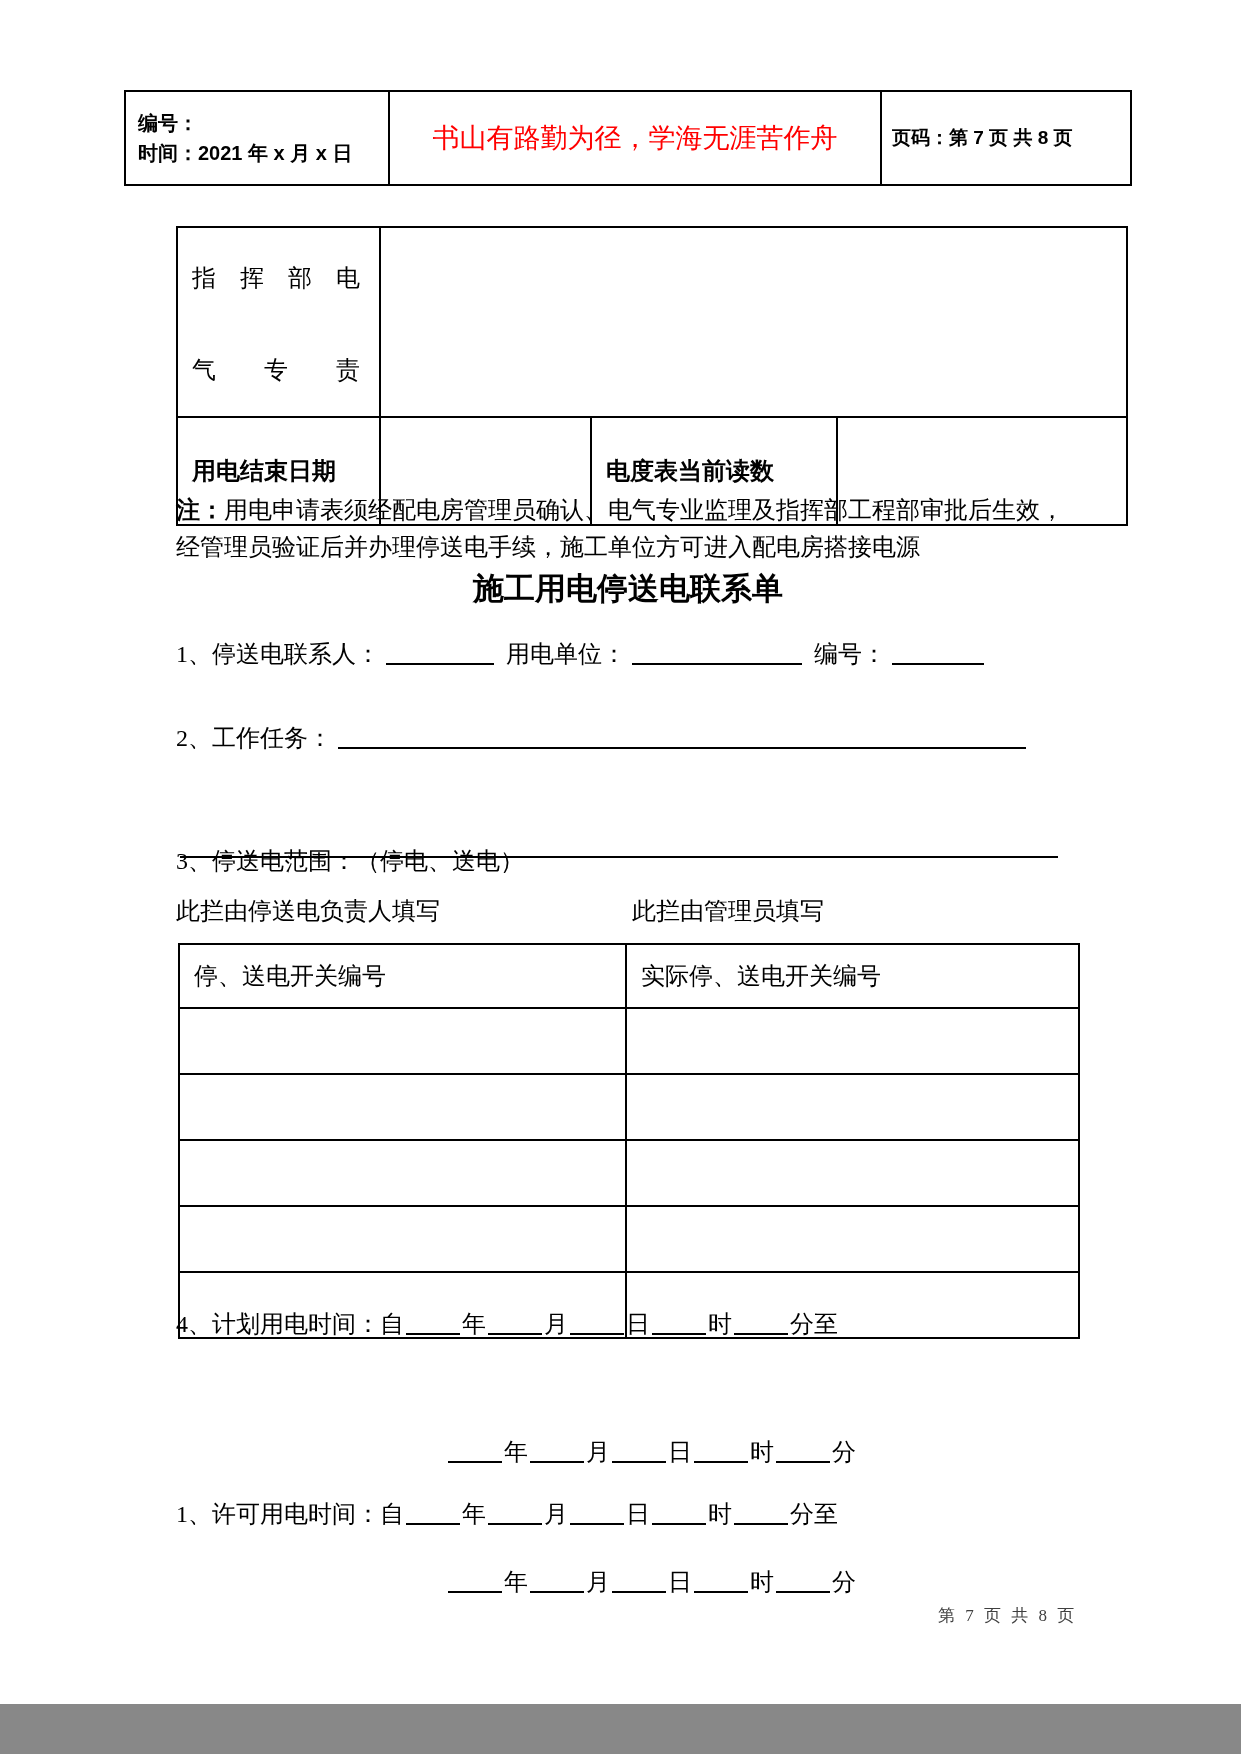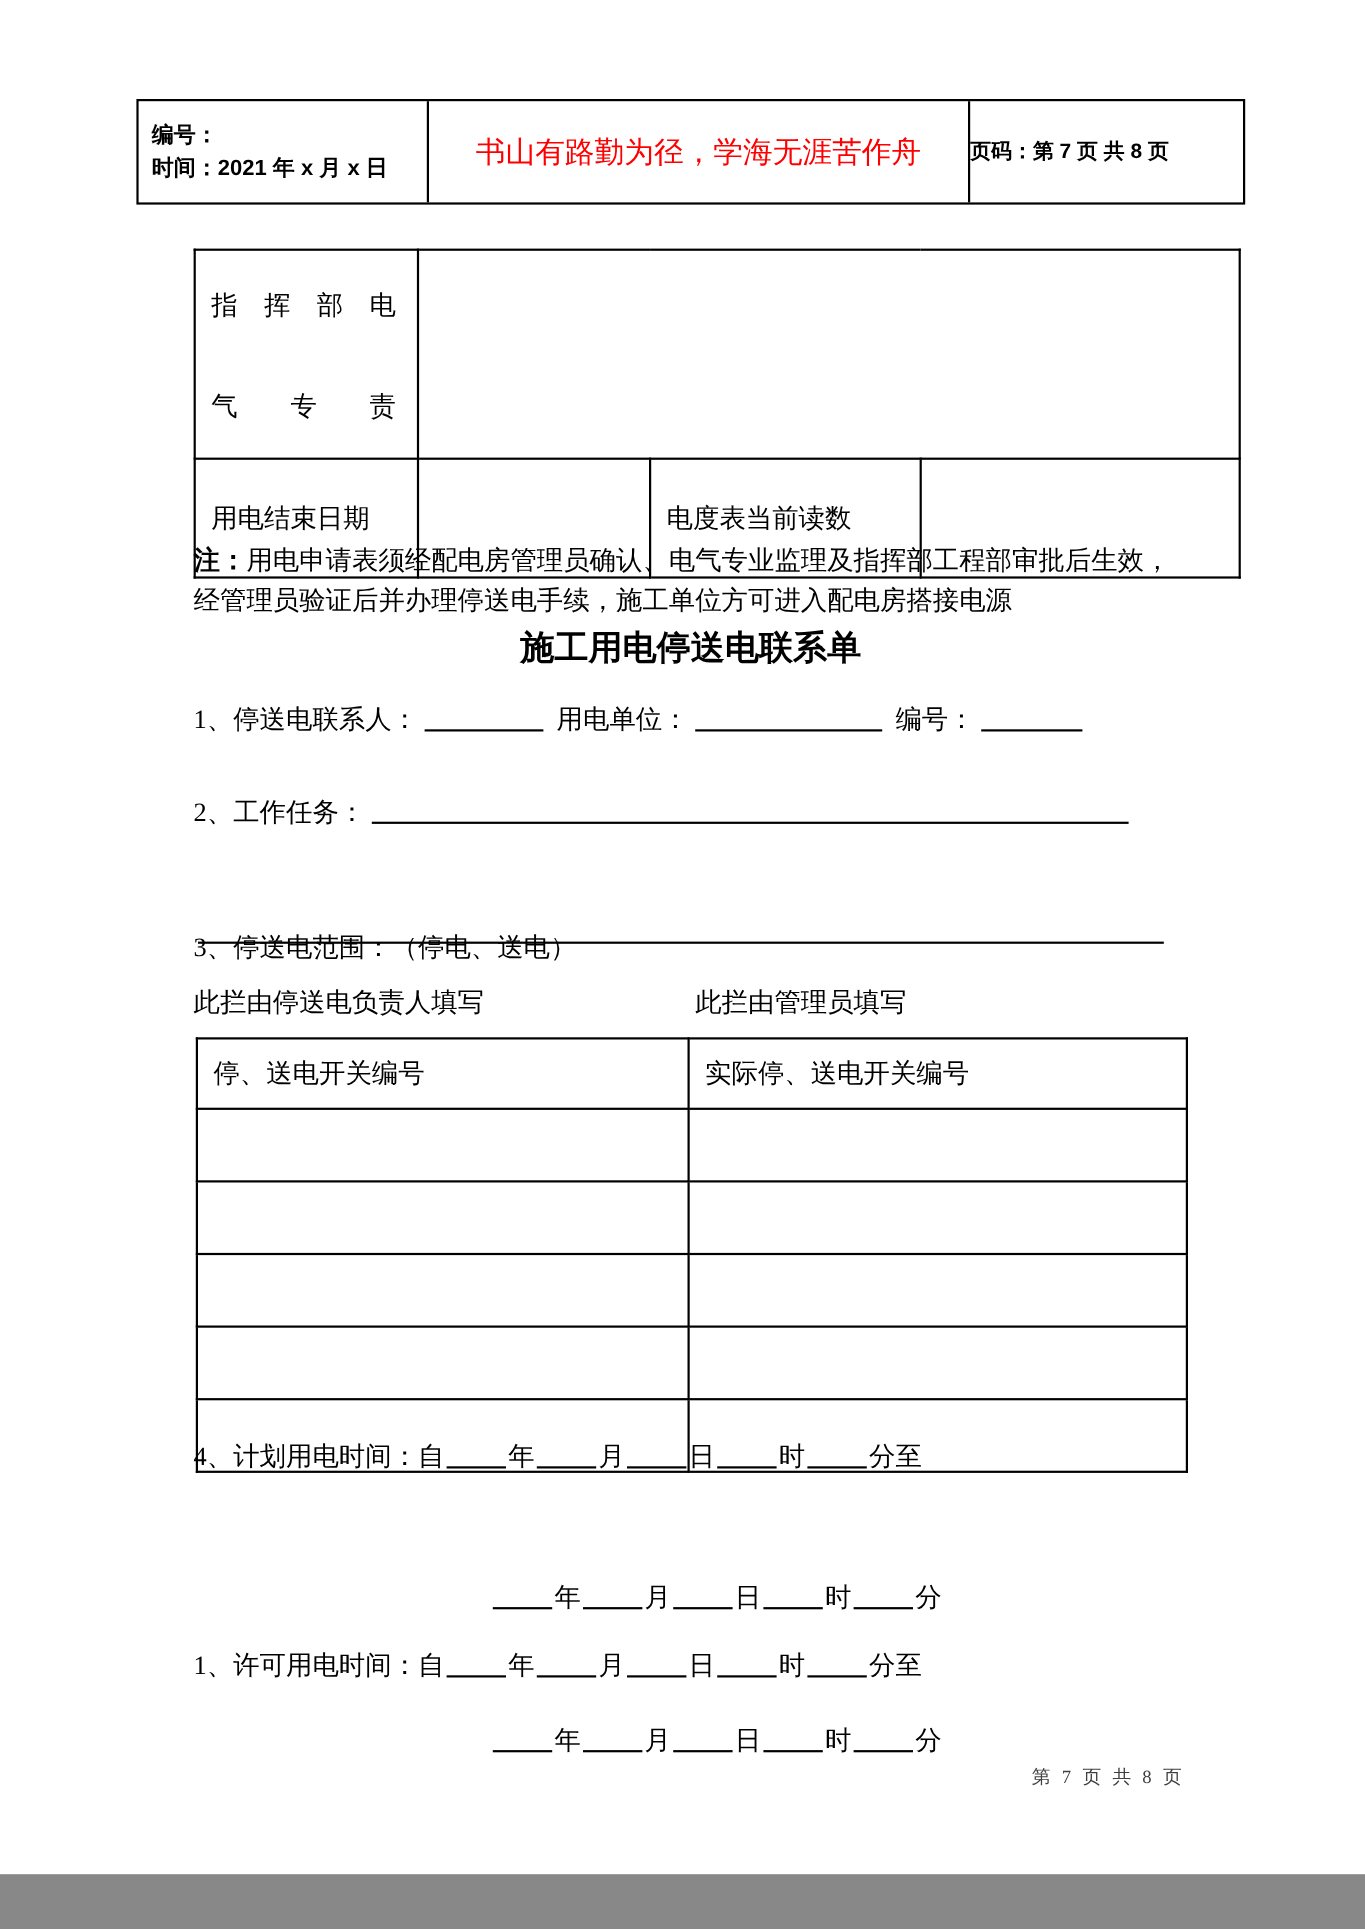--- a/index.html
+++ b/index.html
@@ -7,30 +7,30 @@
         font-family:"Liberation Serif","DejaVu Serif",serif;color:#000;}
 
   
   #hdr{position:absolute;left:124px;top:90px;width:1008px;height:96px;border:2px solid #000;
        display:grid;grid-template-columns:262px 492px 248px;box-sizing:border-box;}
   .hdr-cell{box-sizing:border-box;display:flex;flex-direction:column;justify-content:center;}
   .hdr-cell + .hdr-cell{border-left:2px solid #000;}
   .hdr-id{padding-left:12px;font-family:"Liberation Sans","DejaVu Sans",sans-serif;
           font-weight:700;font-size:20px;line-height:30px;}
   .hdr-slogan{align-items:center;font-weight:400;font-size:27px;color:#f00;}
-  .hdr-page{font-family:"Liberation Sans","DejaVu Sans",sans-serif;
+  .hdr-page{padding-left:10px;font-family:"Liberation Sans","DejaVu Sans",sans-serif;
             font-weight:700;font-size:19px;}
 
   
   table{border-collapse:collapse;}
   td{border:2px solid #000;box-sizing:border-box;font-size:24px;padding:0 0 0 14px;vertical-align:middle;}
   #tbl1{position:absolute;left:176px;top:226px;width:950px;table-layout:fixed;}
   #tbl1 .duty{padding-top:4px;line-height:92px;}
   #tbl1 tr.r1 td{height:190px;margin-top:12px;}
-  #tbl1 tr.r2 td{height:108px;}
+  #tbl1 tr.r2 td{height:108px;font-weight:bold;}
 
   
   #note{position:absolute;left:176px;top:492px;width:956px;font-size:24px;line-height:37px;}
   #note b{font-weight:700;}
 
   
   #title{position:absolute;left:176px;top:568px;width:904px;text-align:center;
          font-size:31px;font-weight:700;}
 
   

